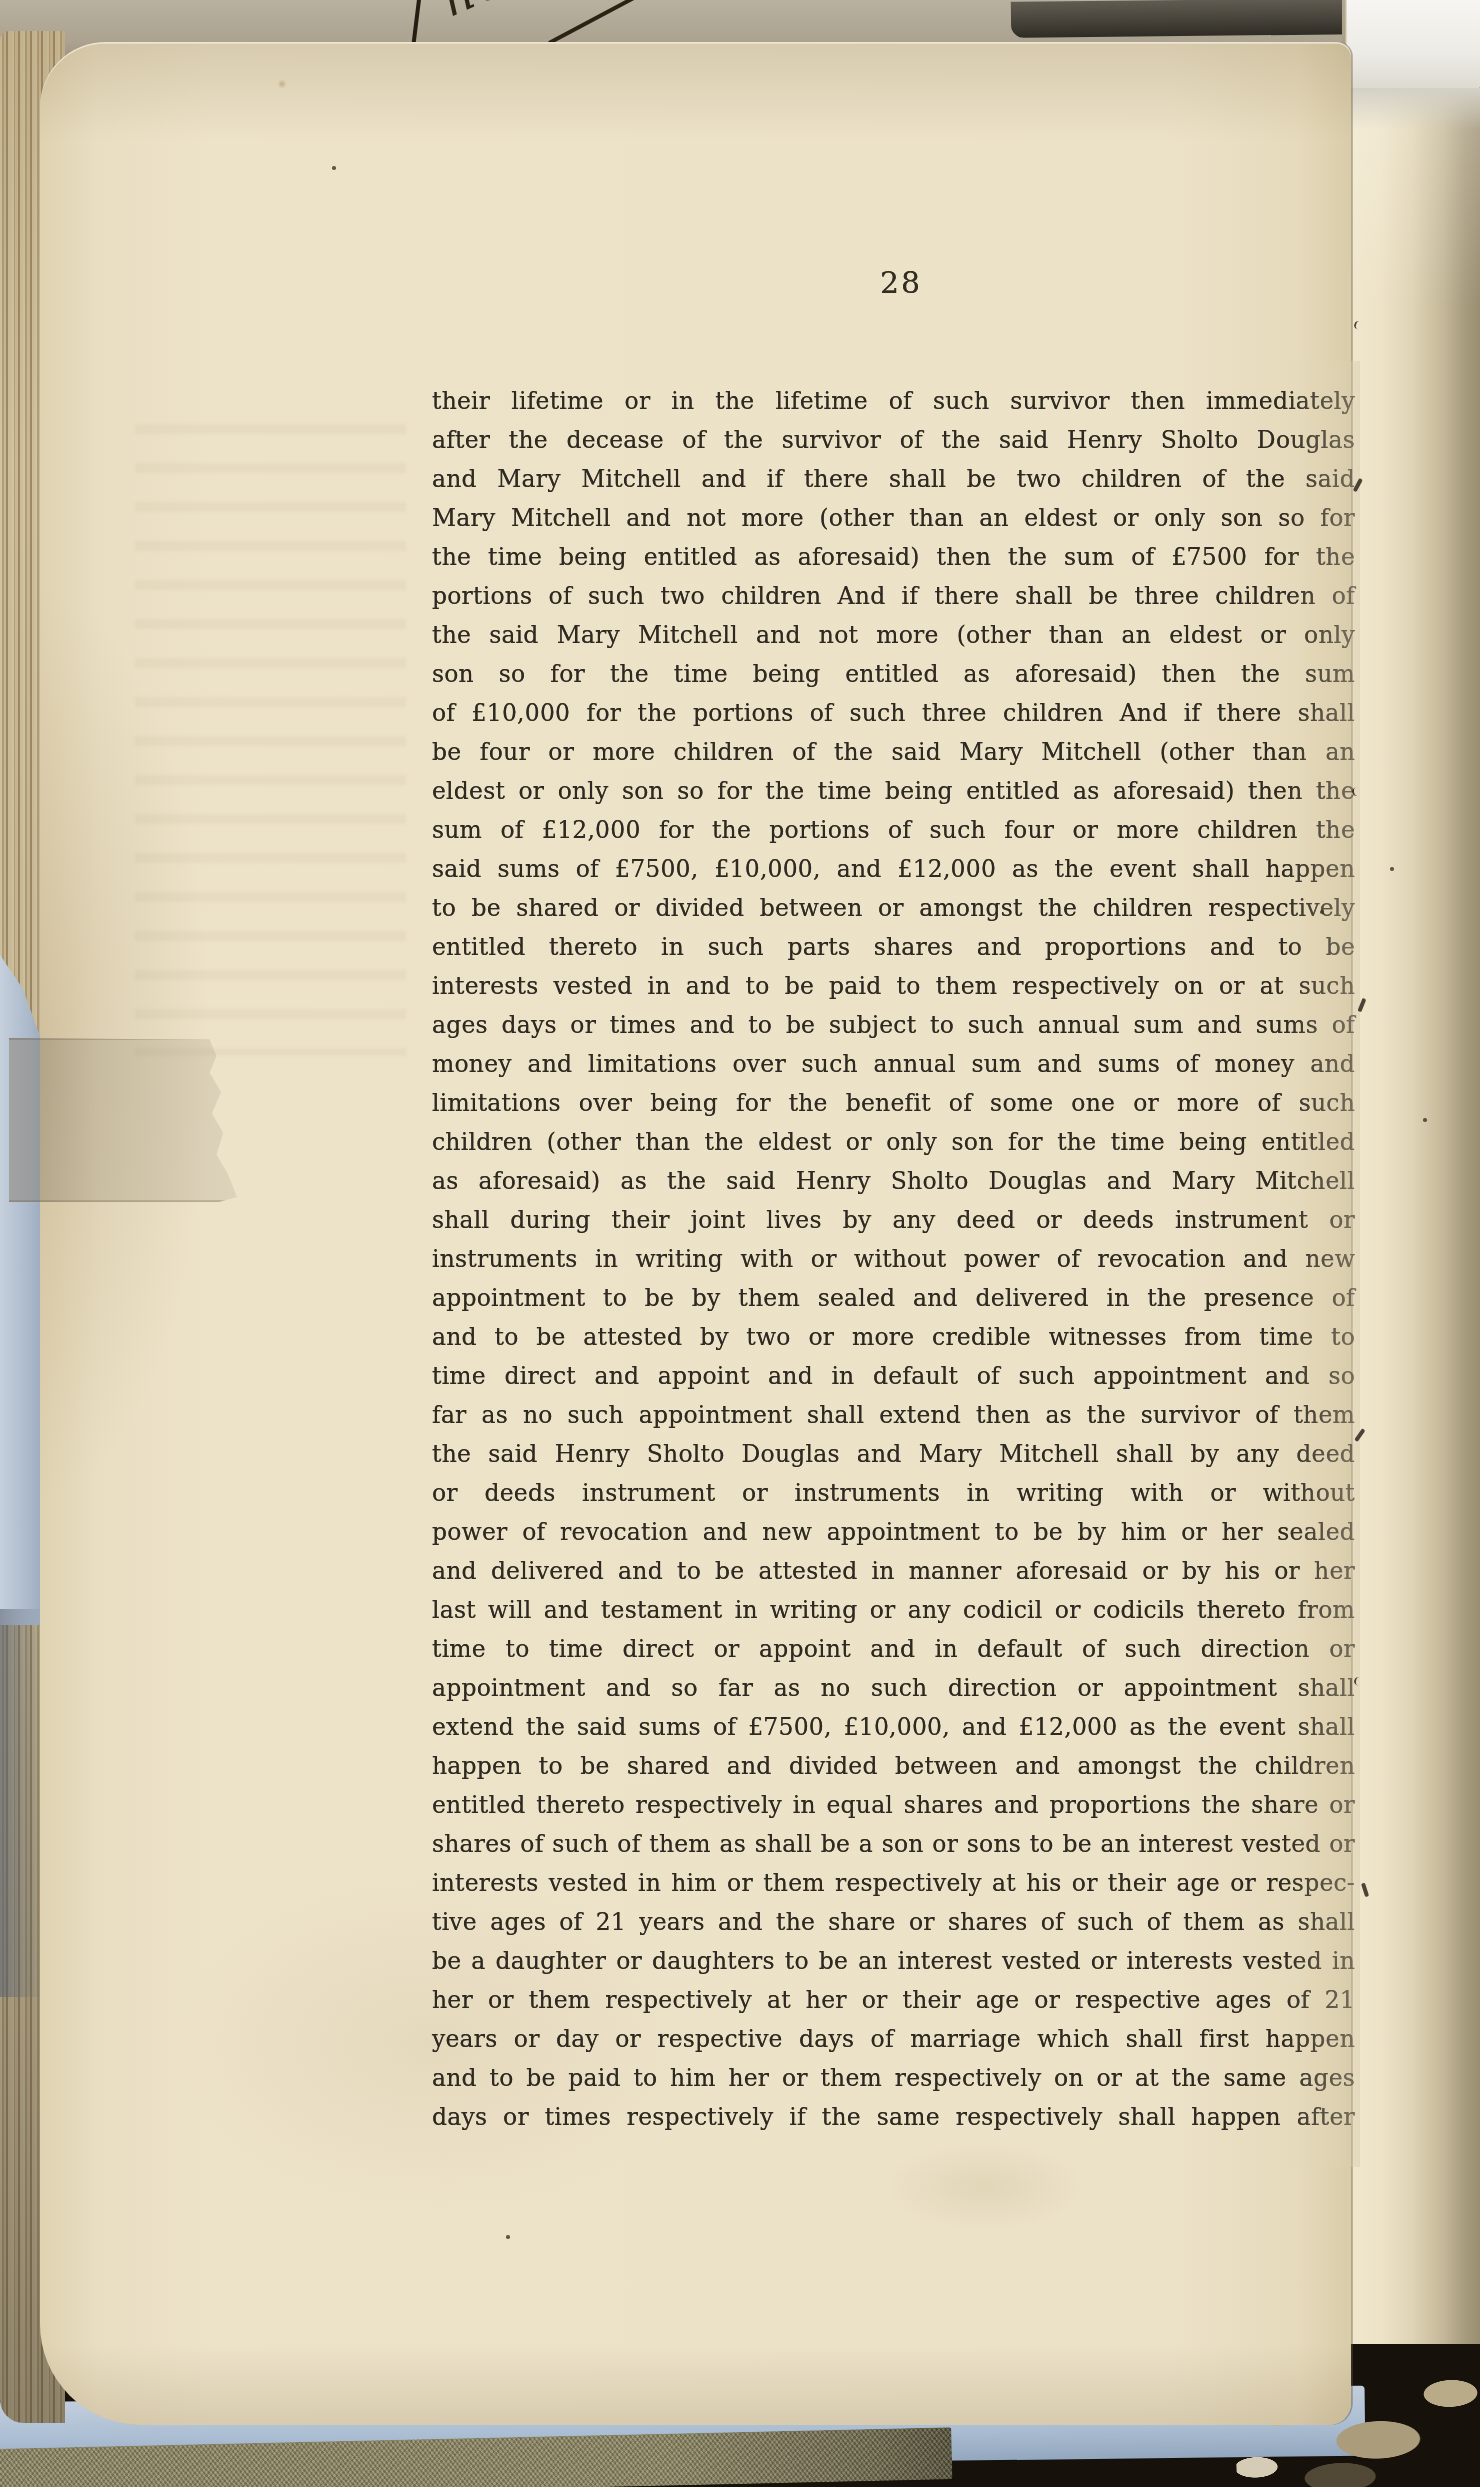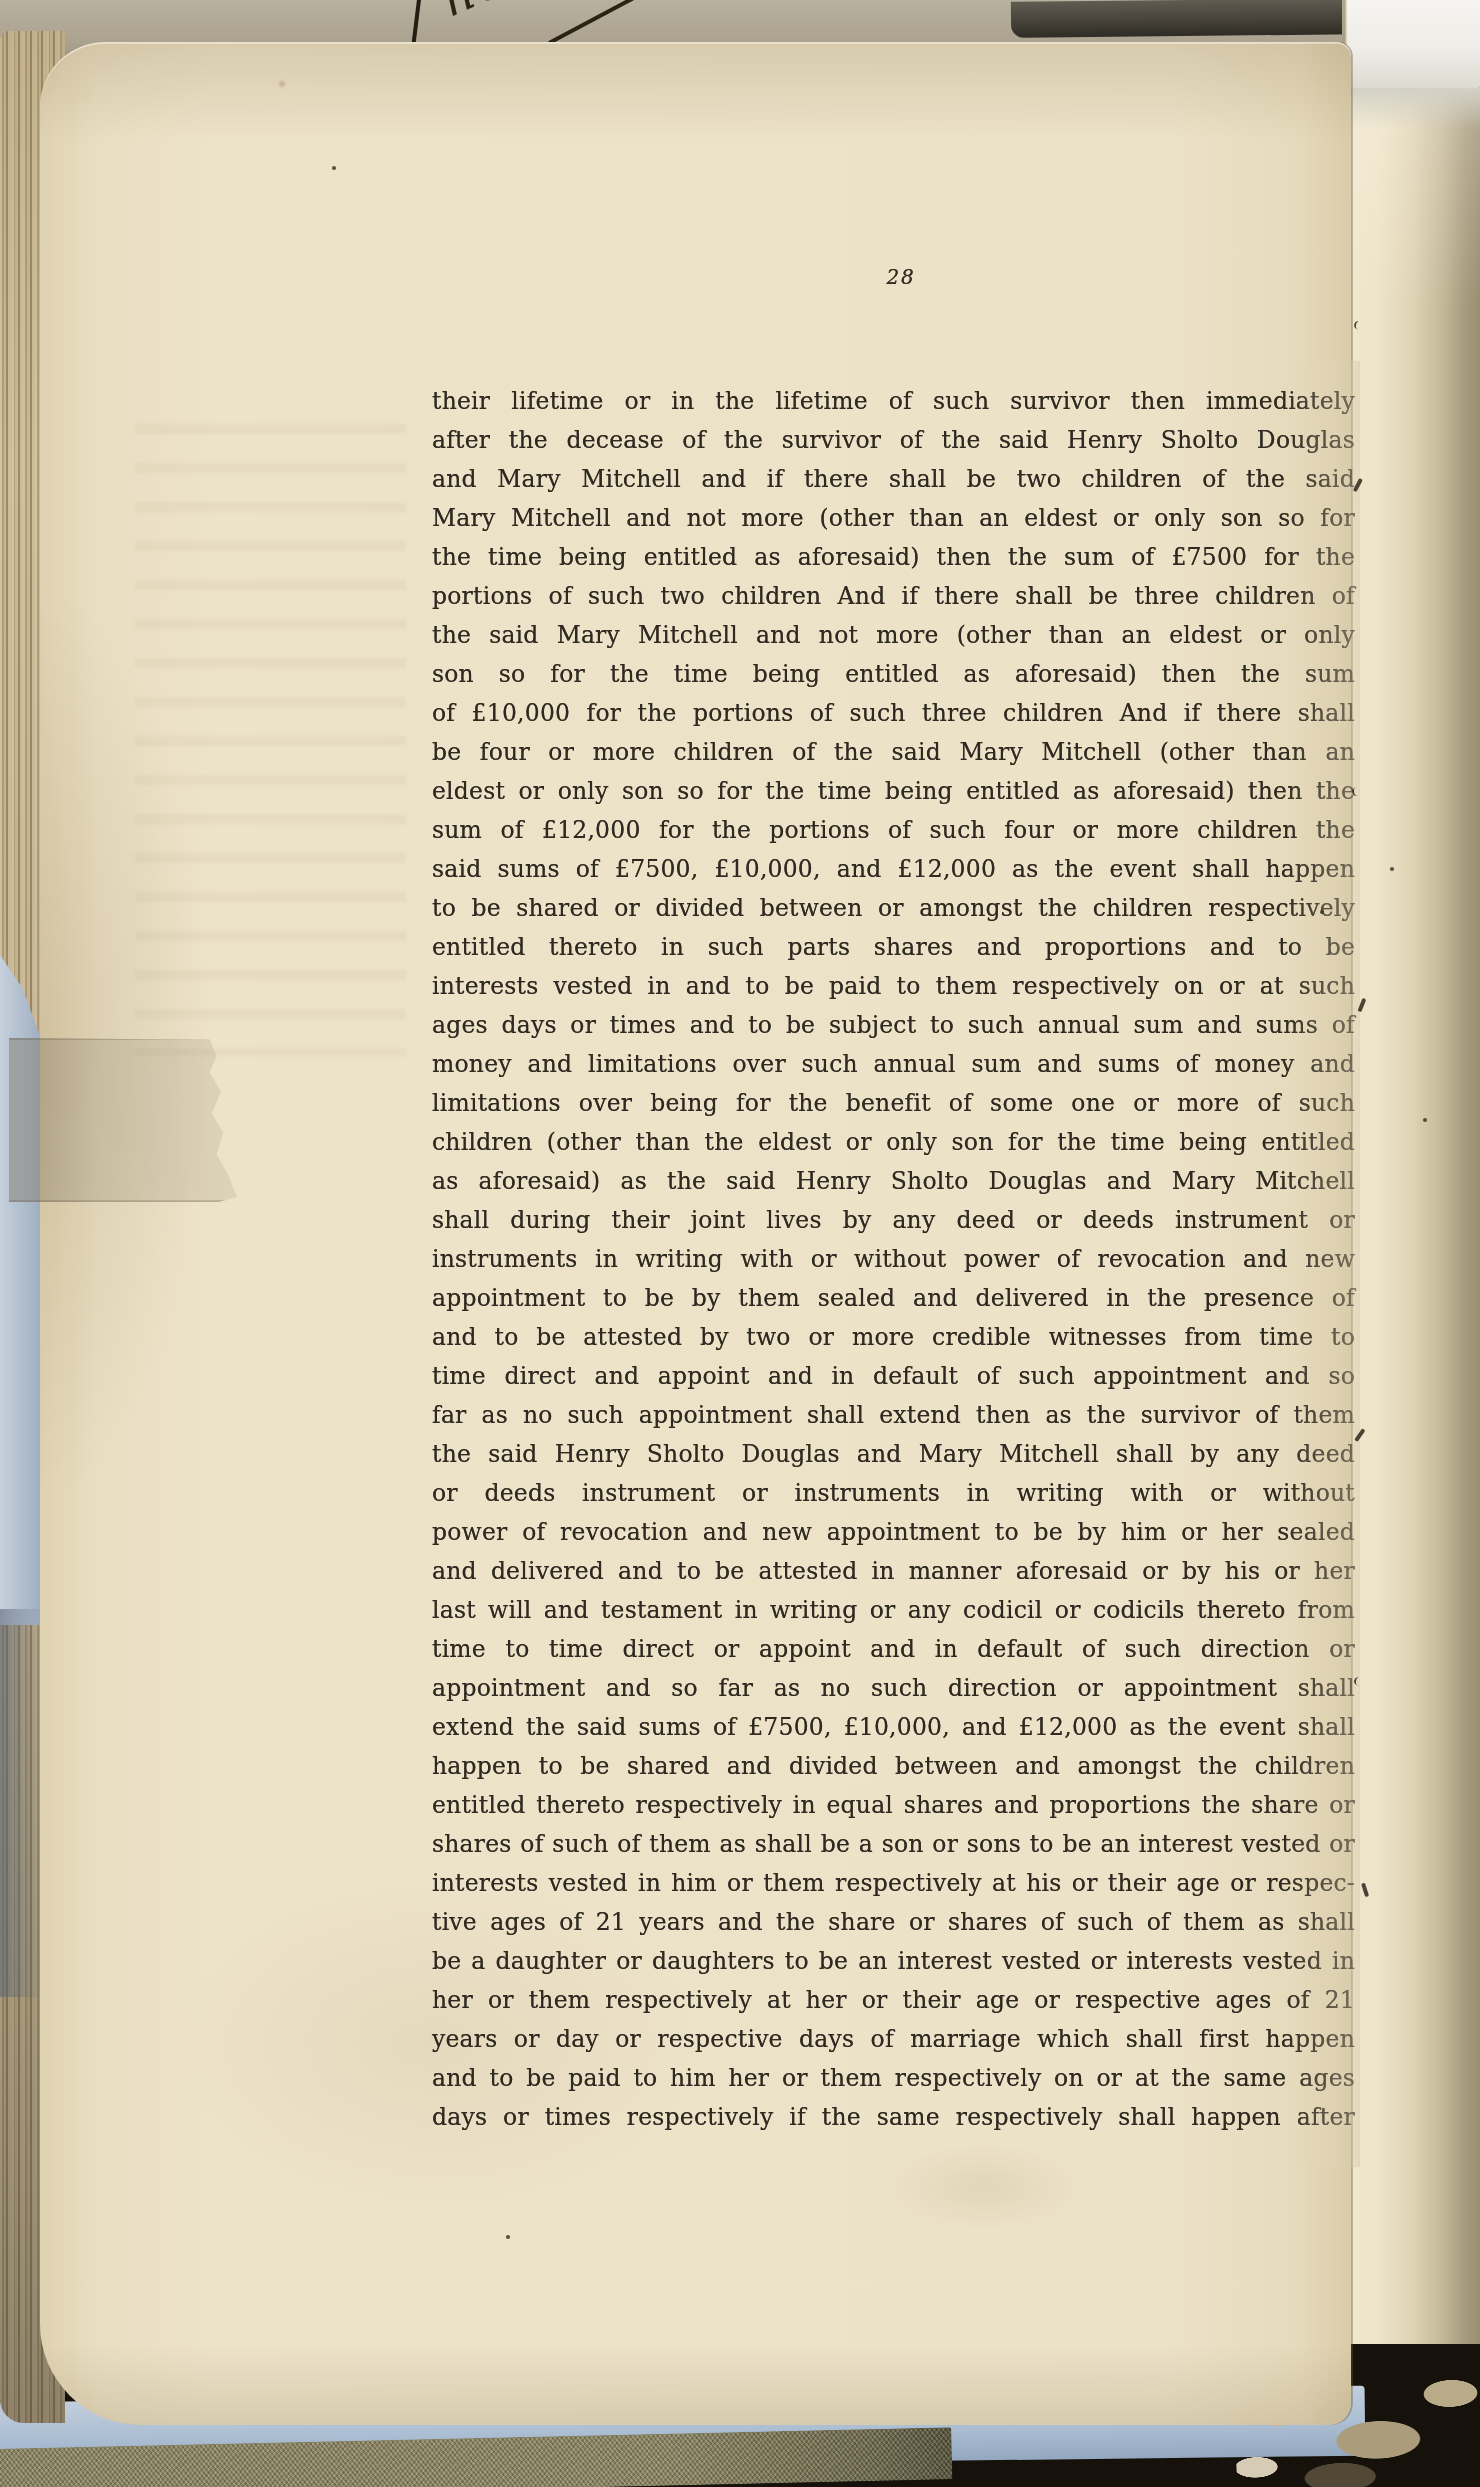--- a/index.html
+++ b/index.html
@@ -121,23 +121,22 @@
   
   .tape{
     position:absolute; left:9px; top:1038px; width:228px; height:164px;
     background:linear-gradient(90deg,rgba(128,118,98,.46) 0%,rgba(148,137,114,.30) 38%,rgba(158,147,124,.20) 100%);
     clip-path:polygon(0 0,88% 1%,91% 11%,88% 21%,93% 33%,89% 46%,94% 58%,91% 71%,96% 83%,100% 97%,92% 100%,0 100%);
     box-shadow:inset 0 1.8px 0 rgba(95,85,65,.35), inset 0 -1.8px 0 rgba(95,85,65,.30);
   }
   
   .page-number{
     position:absolute; left:856px; top:265px; width:90px;
-    font-size:20px; letter-spacing:1.8px; text-align:center; color:#332d23;
+    font-size:30px; letter-spacing:1.8px; text-align:center; color:#332d23;
     text-shadow:0 0 0.5px rgba(51,45,35,.8);
-    font-style:italic;
   }
   .text-block{
     position:absolute; left:432px; top:382px; width:923px;
     color:#2f2a21; font-size:23.5px; letter-spacing:0.2px;
     text-shadow:0 0 0.5px rgba(50,44,34,.75);
   }
   .text-line{
     height:39px; line-height:39px; white-space:nowrap;
     text-align:justify; text-align-last:justify;
   }

